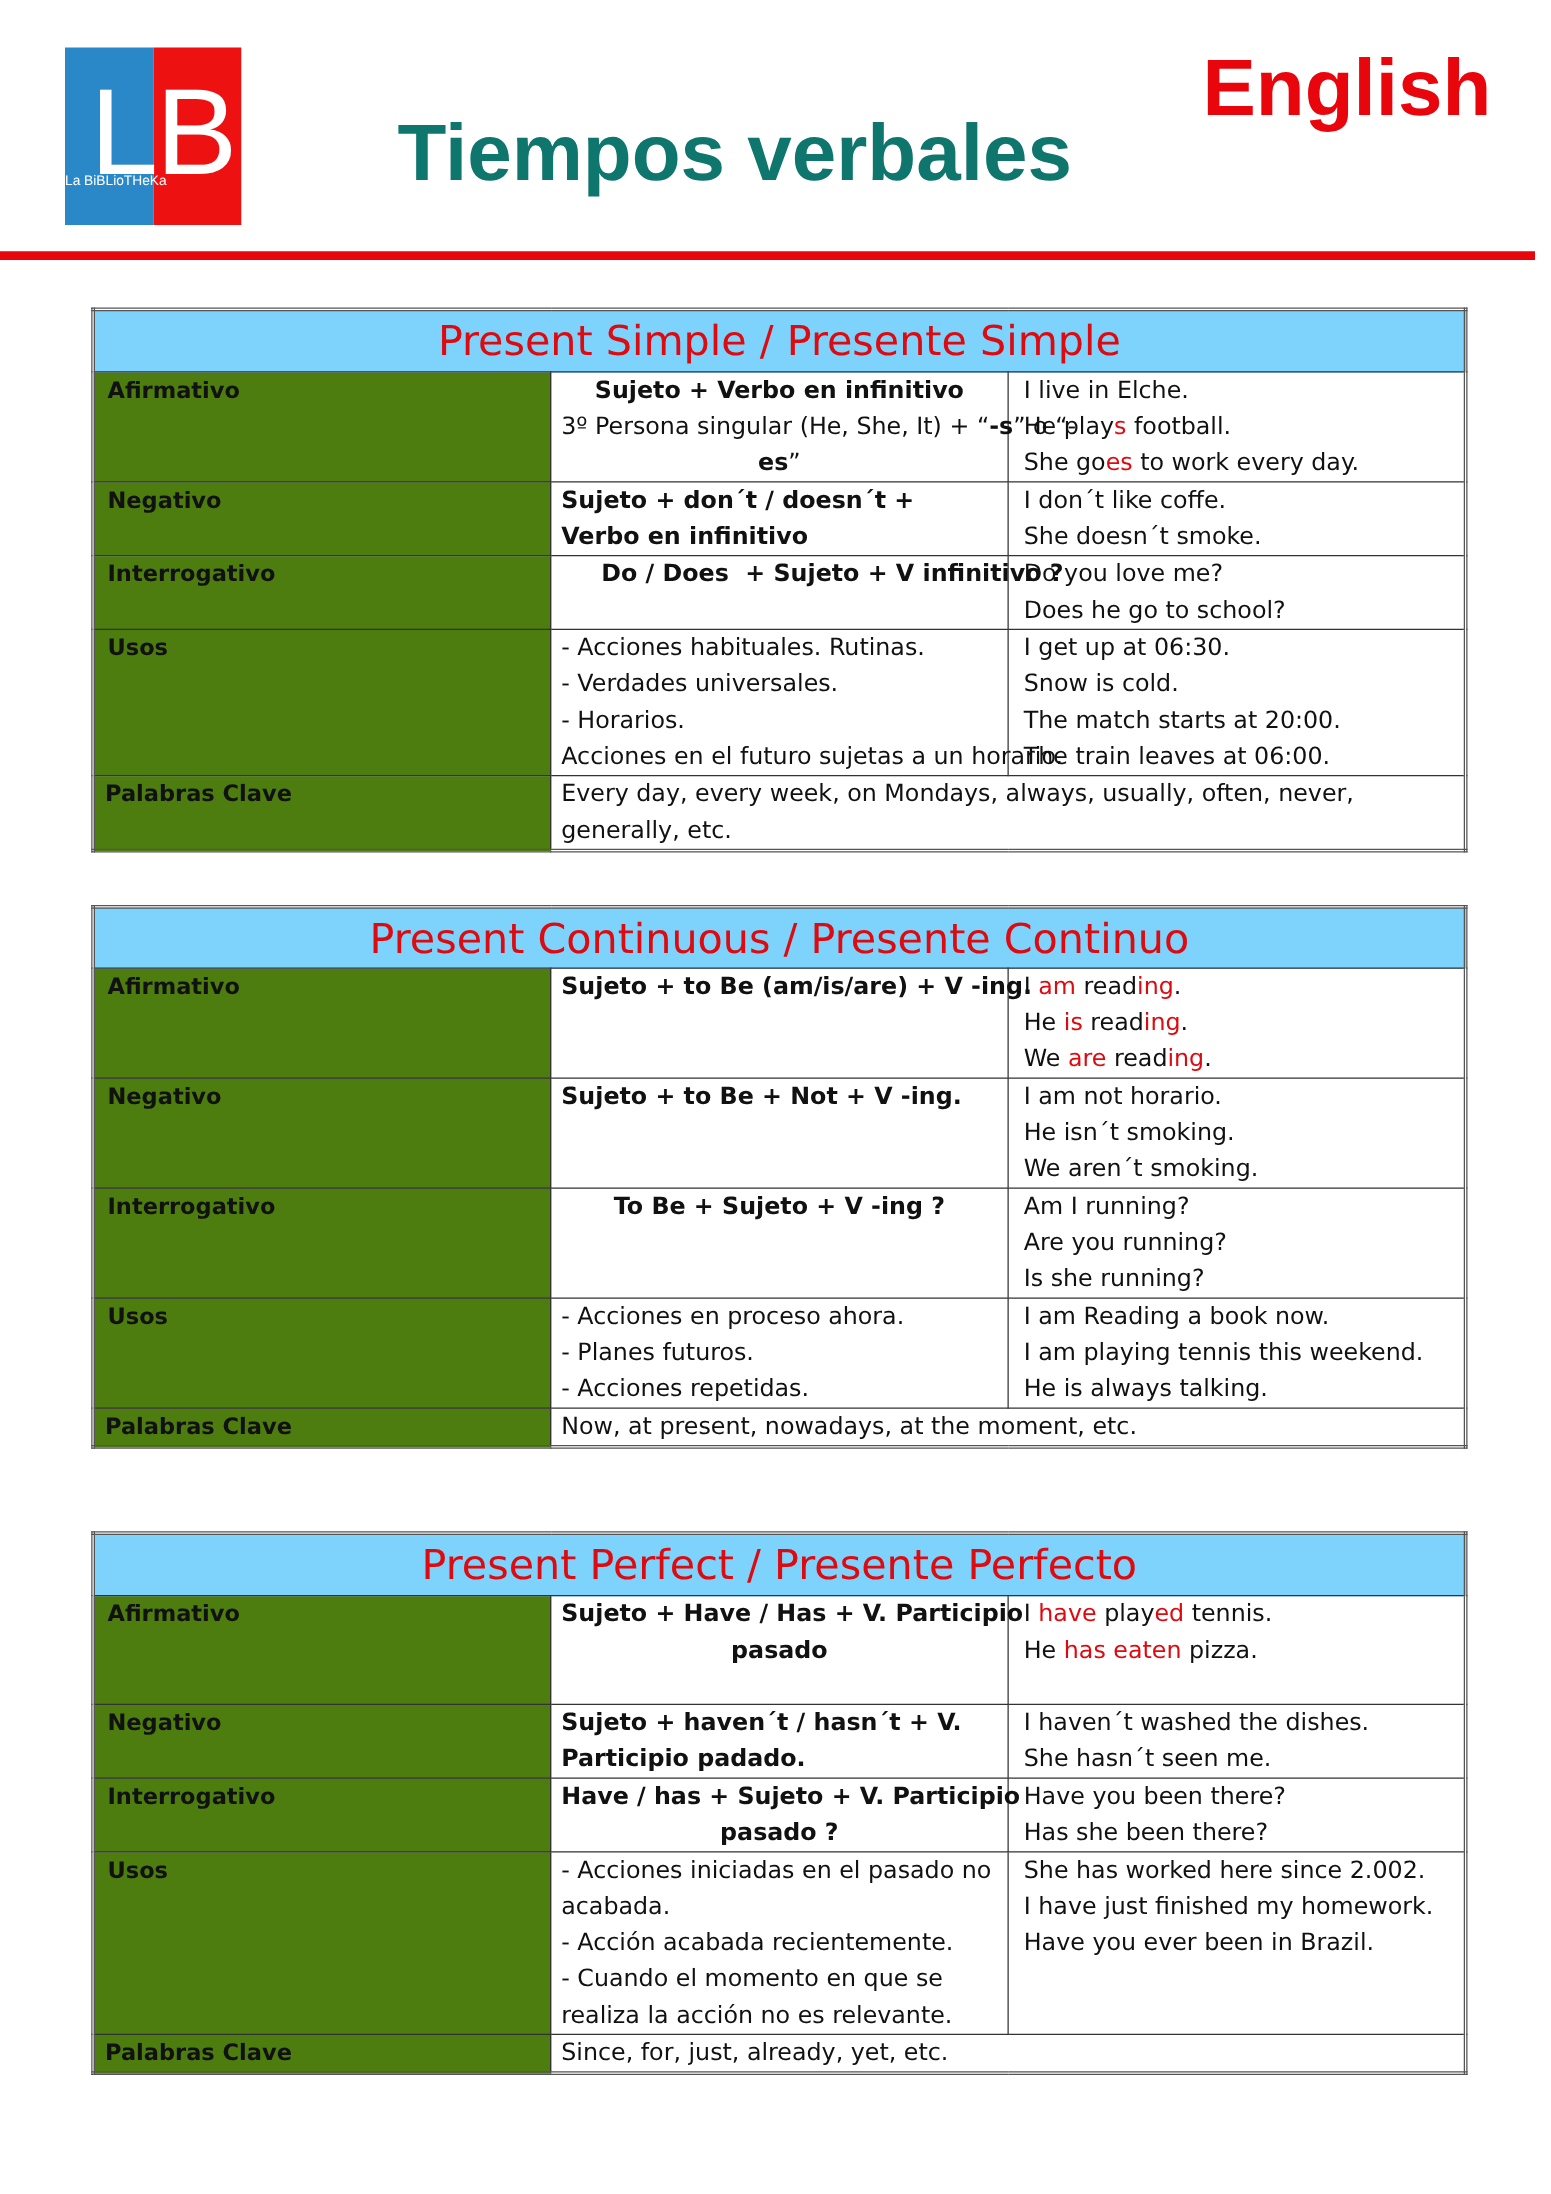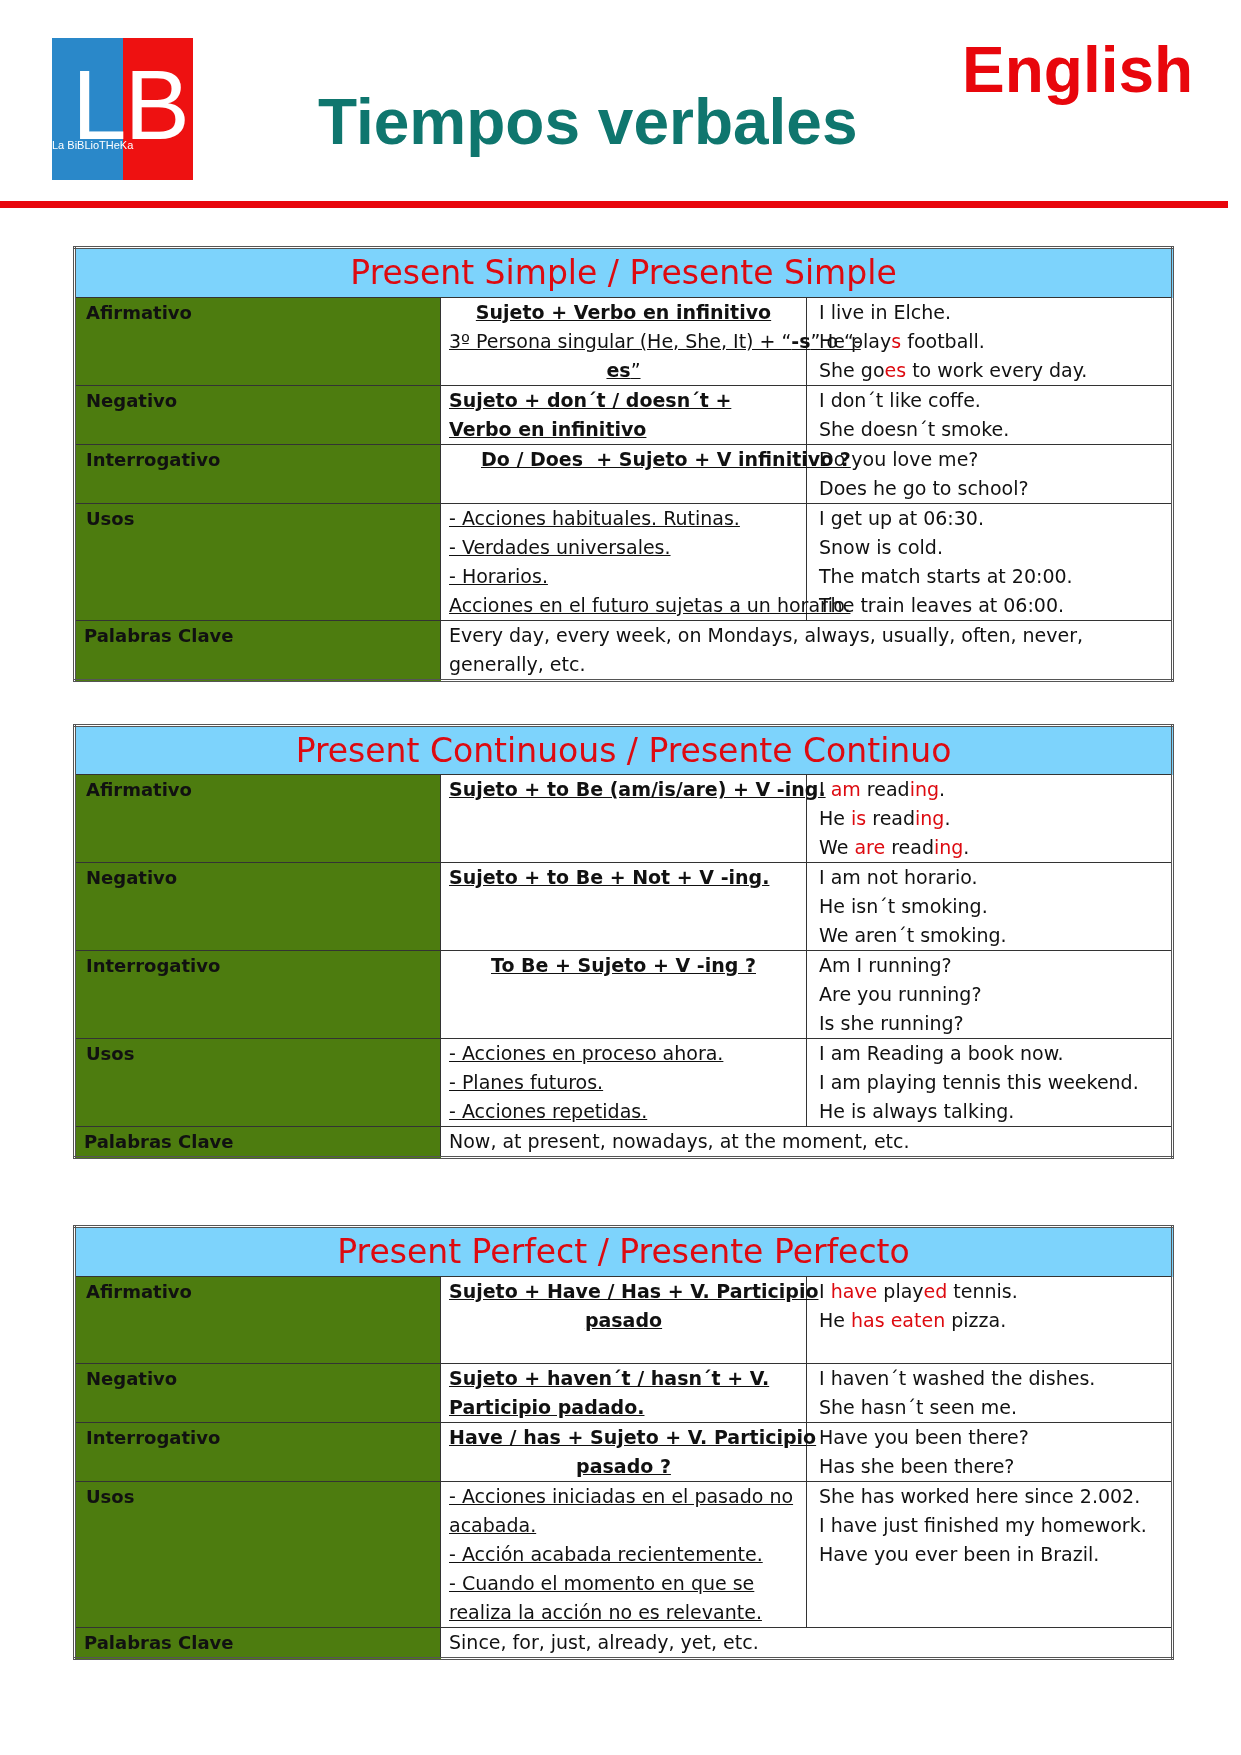--- a/index.html
+++ b/index.html
@@ -20,21 +20,21 @@
                 font-weight: bold; font-size: 64px; color: #e8060c; line-height: 1; }
   .header-rule { position: absolute; left: 0; top: 201px; width: 1228px; height: 7px; background: #e8060c; }
 
   .tense-table { position: absolute; left: 73px; width: 1101px; border-collapse: collapse;
                  border: 3px double #555; table-layout: fixed; }
   .tense-table td { border: 1px solid #333; vertical-align: top; padding: 0 8px;
                     font-size: 19px; line-height: 29px; }
   .tense-table .th { background: #7dd3fc; color: #dd0a10; text-align: center; font-size: 33px;
                      line-height: 44px; padding: 2px 0 0 0; border-bottom: 1px solid #333; }
   .tense-table td.label { background: #4d7c0f; font-weight: bold; font-size: 18px; width: 139px; padding-left: 10px; }
-  .tense-table td.formula { font-weight: bold; width: 427px; text-decoration: underline; }
+  .tense-table td.formula { font-weight: bold; width: 427px; }
   .tense-table td.formula.center { text-align: center; }
   .tense-table td.formula.uses { font-weight: normal; }
   .tense-table td.examples { width: 482px; padding-left: 12px; }
   .tense-table td.keywords { font-weight: normal; }
   .line { display: block; white-space: nowrap; }
   .line.wrap { white-space: normal; }
   .red { color: #dd0a10; }
   .normal { font-weight: normal; }
 </style>
 </head>

